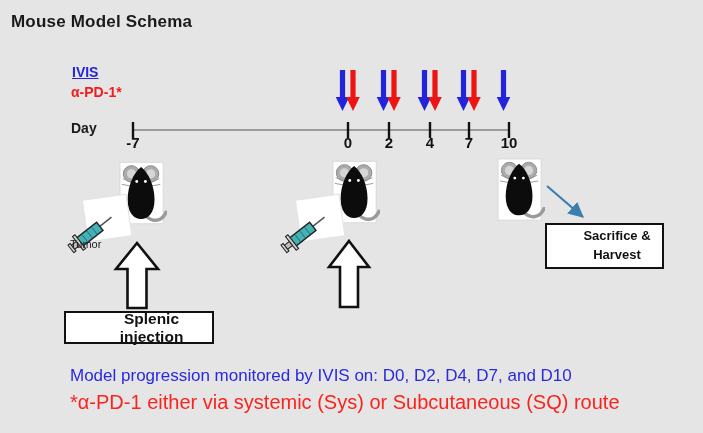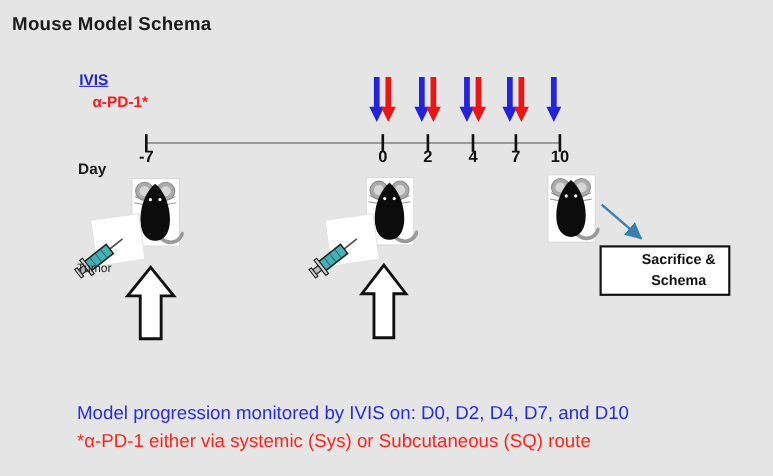--- a/index.html
+++ b/index.html
@@ -1,30 +1,30 @@
 <!DOCTYPE html>
 <html><head>
 <meta charset="utf-8">
 <style>
   html,body{margin:0;padding:0;background:#ffffff;}
   body{font-family:"Liberation Sans", sans-serif;}
   .canvas{position:relative;width:703px;height:433px;background:#e5e5e5;overflow:hidden;}
   .abs{position:absolute;}
   .title{left:11px;top:12px;font-size:17px;font-weight:bold;color:#1a1a1a;letter-spacing:0.2px;}
   .legend-ivis{left:72px;top:64px;font-size:14px;font-weight:bold;color:#2323DC;text-decoration:underline;}
-  .legend-pd1{left:71px;top:84px;font-size:14px;font-weight:bold;color:#F31B1B;margin-left:13px;}
-  .day-label{left:71px;top:120px;font-size:14px;font-weight:bold;color:#1a1a1a;margin-top:25px;}
+  .legend-pd1{left:71px;top:84px;font-size:14px;font-weight:bold;color:#F31B1B;}
+  .day-label{left:71px;top:120px;font-size:14px;font-weight:bold;color:#1a1a1a;}
   .tick-label{position:absolute;top:134px;width:44px;text-align:center;font-size:15px;font-weight:bold;color:#111;}
   .tumor-label{left:70px;top:238px;font-size:11px;font-weight:normal;color:#222;}
   .box{border:2.5px solid #111;background:#fff;color:#111;font-weight:bold;display:flex;align-items:center;justify-content:center;text-align:center;box-sizing:border-box;padding-left:25px;}
   .splenic-box{left:64px;top:311px;width:150px;height:33px;font-size:15.5px;}
   .pedd-box{left:271px;top:314px;width:158px;height:30px;font-size:15px;}
   .sacrifice-box{left:545px;top:223px;width:119px;height:46px;font-size:13px;line-height:1.45;flex-direction:column;}
   .note1{left:70px;top:366px;font-size:17px;color:#2929DE;}
-  .note2{left:70px;top:391px;font-size:17px;color:#FA241E;}
+  .note2{left:70px;top:391px;font-size:20px;color:#FA241E;}
   svg.layer{position:absolute;left:0;top:0;}
 </style>
 </head>
 <body>
 
 <div class="canvas">
 
   <svg class="layer" width="703" height="433" viewBox="0 0 703 433">
     <defs>
       <symbol id="mouse" viewBox="0 0 50 68">
@@ -105,21 +105,24 @@
       <div class="tick-label" style="left: 111px;">-7</div>
       <div class="tick-label" style="left: 326px;">0</div>
       <div class="tick-label" style="left: 367px;">2</div>
       <div class="tick-label" style="left: 408px;">4</div>
       <div class="tick-label" style="left: 447px;">7</div>
       <div class="tick-label" style="left: 487px;">10</div>
     </div>
 
   <div class="abs tumor-label">Tumor</div>
 
+  <div class="abs box splenic-box">
+    <span>Splenic injection</span>
+  </div>
   <div class="abs box sacrifice-box">
     <span>Sacrifice &amp;</span>
-    <span>Schema</span>
+    <span>Harvest</span>
   </div>
 
   <div class="abs note1">Model progression monitored by IVIS on: D0, D2, D4, D7, and D10</div>
   <div class="abs note2">*α-PD-1 either via systemic (Sys) or Subcutaneous (SQ) route</div>
 
 </div>
 
 </body></html>

